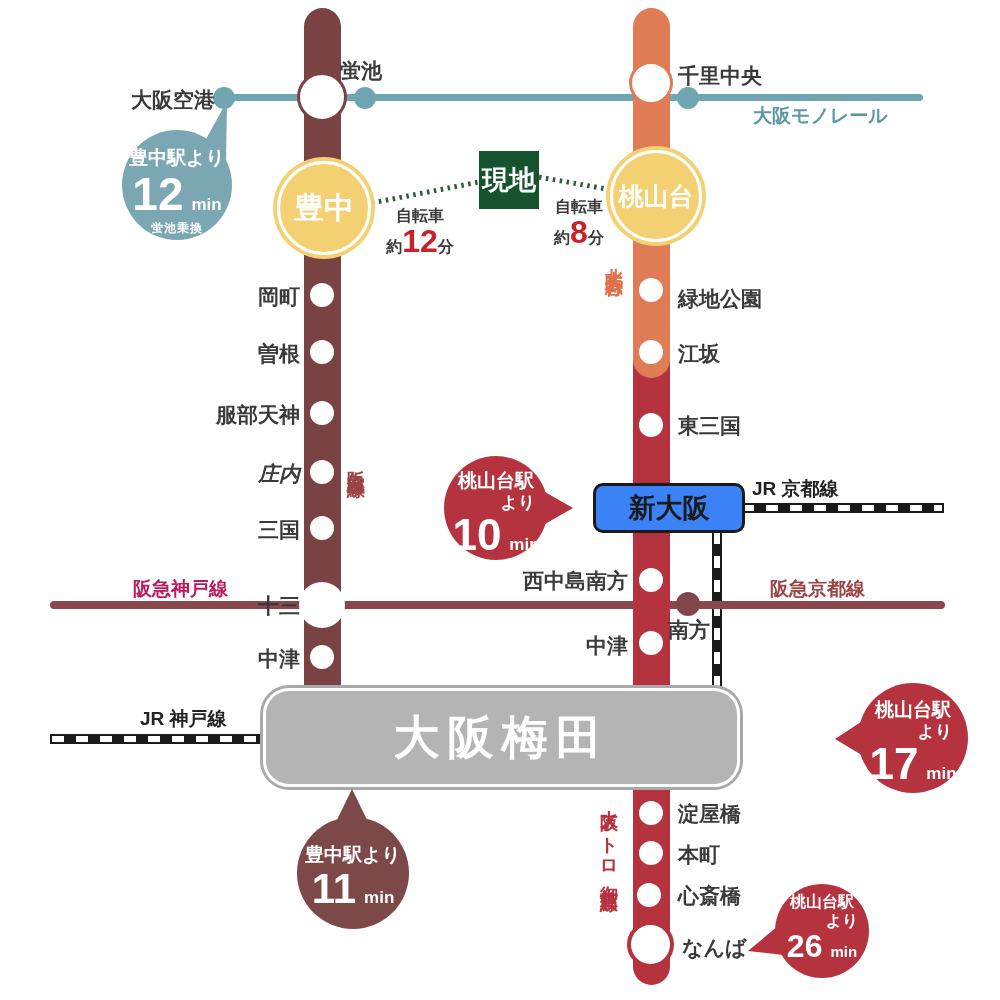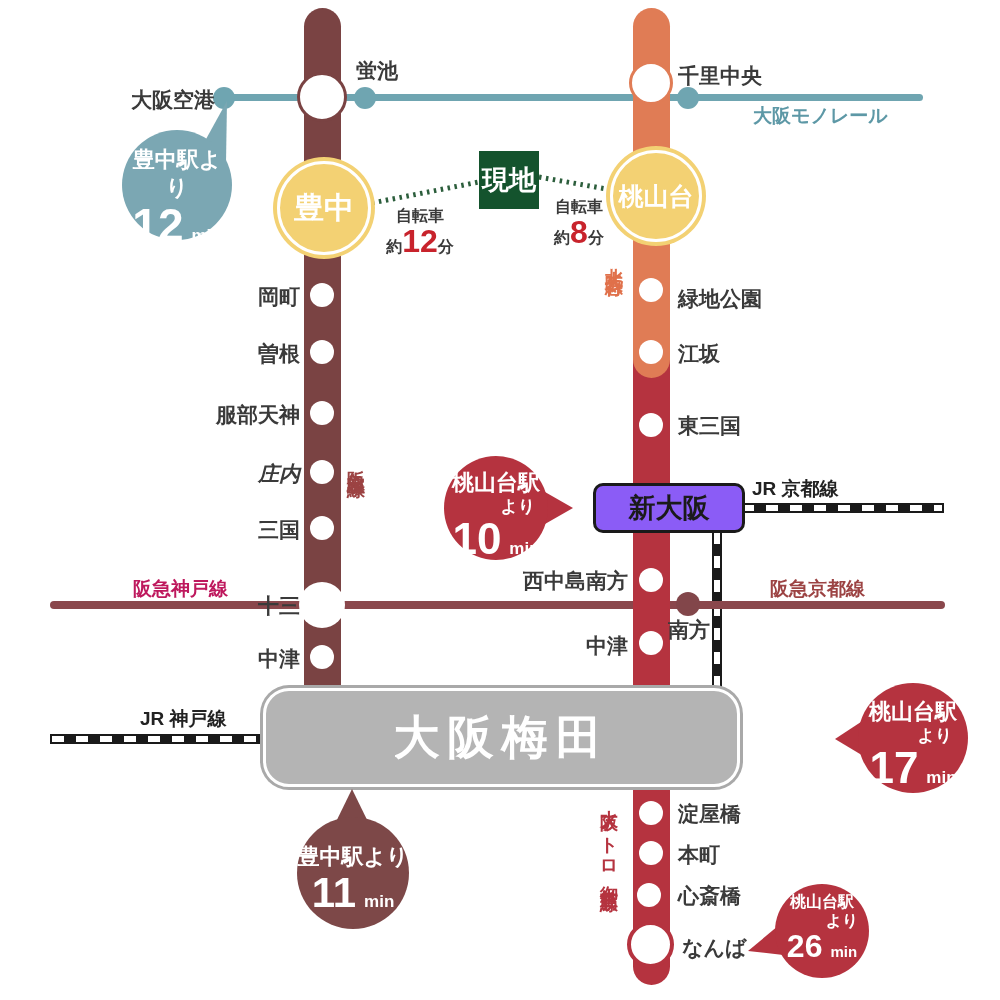--- a/index.html
+++ b/index.html
@@ -17,37 +17,37 @@
   .ring{position:absolute;background:#fff;border-radius:50%;z-index:3;box-sizing:border-box;}
   .big-station{position:absolute;border-radius:50%;background:#f3d173;border:3px solid #fff;
                box-shadow:0 0 0 4px #f3d173;display:flex;align-items:center;justify-content:center;
                color:#fff;font-weight:bold;z-index:3;}
   
   .st-label{position:absolute;font-weight:bold;color:#3a3a3a;font-size:21px;white-space:nowrap;z-index:4;}
   .line-label{position:absolute;font-weight:bold;font-size:19px;white-space:nowrap;z-index:4;}
   .v-label{position:absolute;writing-mode:vertical-rl;text-orientation:upright;font-weight:bold;
            font-size:18px;letter-spacing:3px;white-space:nowrap;z-index:4;line-height:1;}
   
-  .shin-osaka-box{position:absolute;left:593px;top:483px;width:152px;height:50px;background:#8b5cf6;
+  .shin-osaka-box{position:absolute;left:593px;top:483px;width:152px;height:50px;background:#3b82f6;
                   border:3px solid #1a1a1a;border-radius:10px;box-sizing:border-box;z-index:4;
                   display:flex;align-items:center;justify-content:center;font-size:27px;font-weight:bold;color:#1a1a1a;}
   .umeda-box{position:absolute;left:263px;top:688px;width:477px;height:99px;background:#b4b4b4;
              border:3px solid #fff;box-shadow:0 0 0 3px #a9a9a9;border-radius:26px;box-sizing:border-box;z-index:4;
              display:flex;align-items:center;justify-content:center;font-size:46px;font-weight:bold;
              color:#fff;letter-spacing:8px;}
   .site-box{position:absolute;left:479px;top:151px;width:60px;height:58px;background:#14532d;z-index:4;
             display:flex;align-items:center;justify-content:center;font-size:27px;font-weight:bold;color:#fff;}
   
   .bike{position:absolute;z-index:4;text-align:center;font-weight:bold;color:#3a3a3a;line-height:1.2;}
   .bike .approx,.bike .b-unit{font-size:16px;}
   .bike .b-num{font-size:32px;color:#c8232c;line-height:1;}
   
   .bubble{position:absolute;border-radius:50%;color:#fff;display:flex;flex-direction:column;
           align-items:center;text-align:center;z-index:6;box-sizing:border-box;}
-  .bubble .origin{font-size:22px;font-weight:bold;line-height:1.25;}
+  .bubble .origin{font-size:19px;font-weight:bold;line-height:1.25;}
   .bubble .origin2{font-size:17px;font-weight:bold;line-height:1.15;margin-left:44px;}
   .bubble .time{display:flex;align-items:baseline;font-weight:bold;line-height:1.05;}
   .bubble .num{font-size:44px;}
   .bubble .unit{font-size:17px;margin-left:8px;}
   .bubble .note{font-size:12px;font-weight:bold;margin-top:2px;letter-spacing:1px;}
   .overlay{position:absolute;left:0;top:0;pointer-events:none;}
 </style>
 </head>
 <body>
 
@@ -109,21 +109,21 @@
   <div class="bike" style="left:372px;top:206px;width:96px;">
     <div>自転車</div>
     <div><span class="approx">約</span><span class="b-num">12</span><span class="b-unit">分</span></div>
   </div>
   <div class="bike" style="left:534px;top:197px;width:90px;">
     <div>自転車</div>
     <div><span class="approx">約</span><span class="b-num">8</span><span class="b-unit">分</span></div>
   </div>
 
   <div class="st-label" style="right:785px;top:86px;">大阪空港</div>
-  <div class="st-label" style="left:356px;top:57px;">蛍池</div>
+  <div class="st-label" style="left:340px;top:57px;">蛍池</div>
   <div class="st-label" style="left:678px;top:62px;">千里中央</div>
   <div class="st-label" style="right:700px;top:283px;">岡町</div>
   <div class="st-label" style="right:700px;top:340px;">曽根</div>
   <div class="st-label" style="right:700px;top:401px;">服部天神</div>
   <div class="st-label" style="right:700px;top:460px;font-style:italic;">庄内</div>
   <div class="st-label" style="right:700px;top:516px;">三国</div>
   <div class="st-label" style="right:700px;top:592px;">十三</div>
   <div class="st-label" style="right:700px;top:645px;">中津</div>
   <div class="st-label" style="left:678px;top:285px;">緑地公園</div>
   <div class="st-label" style="left:678px;top:340px;">江坂</div>

